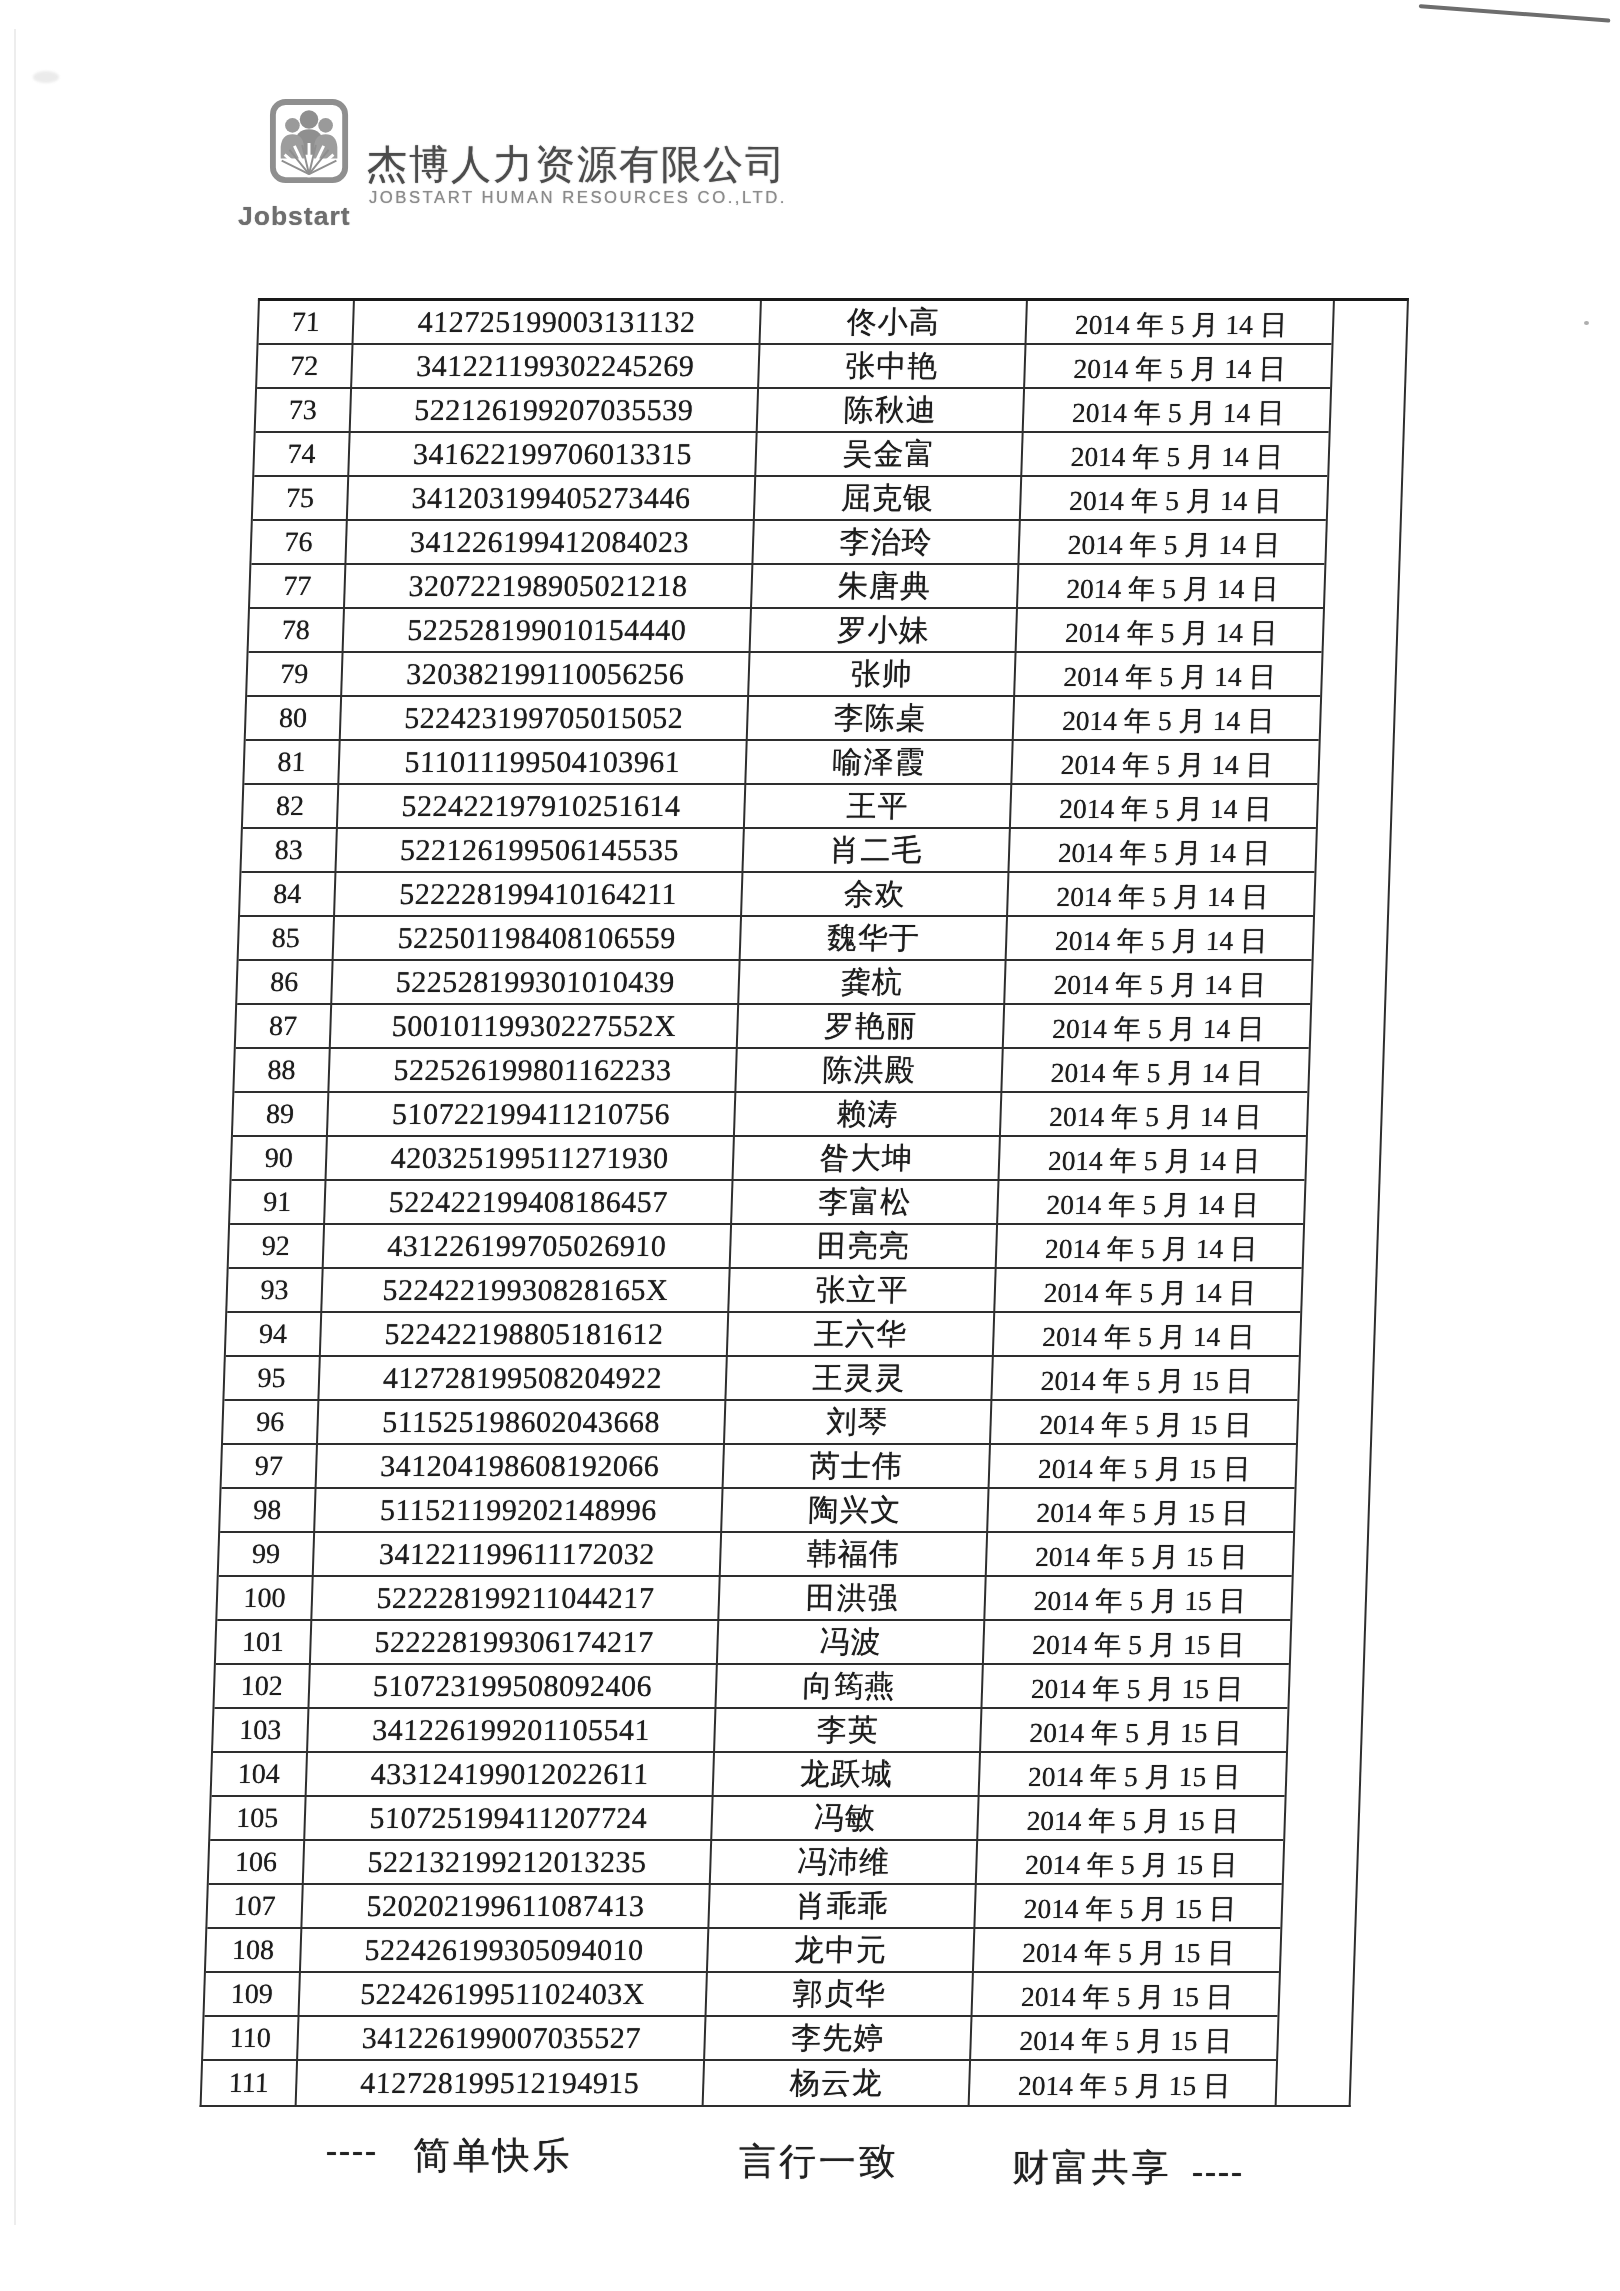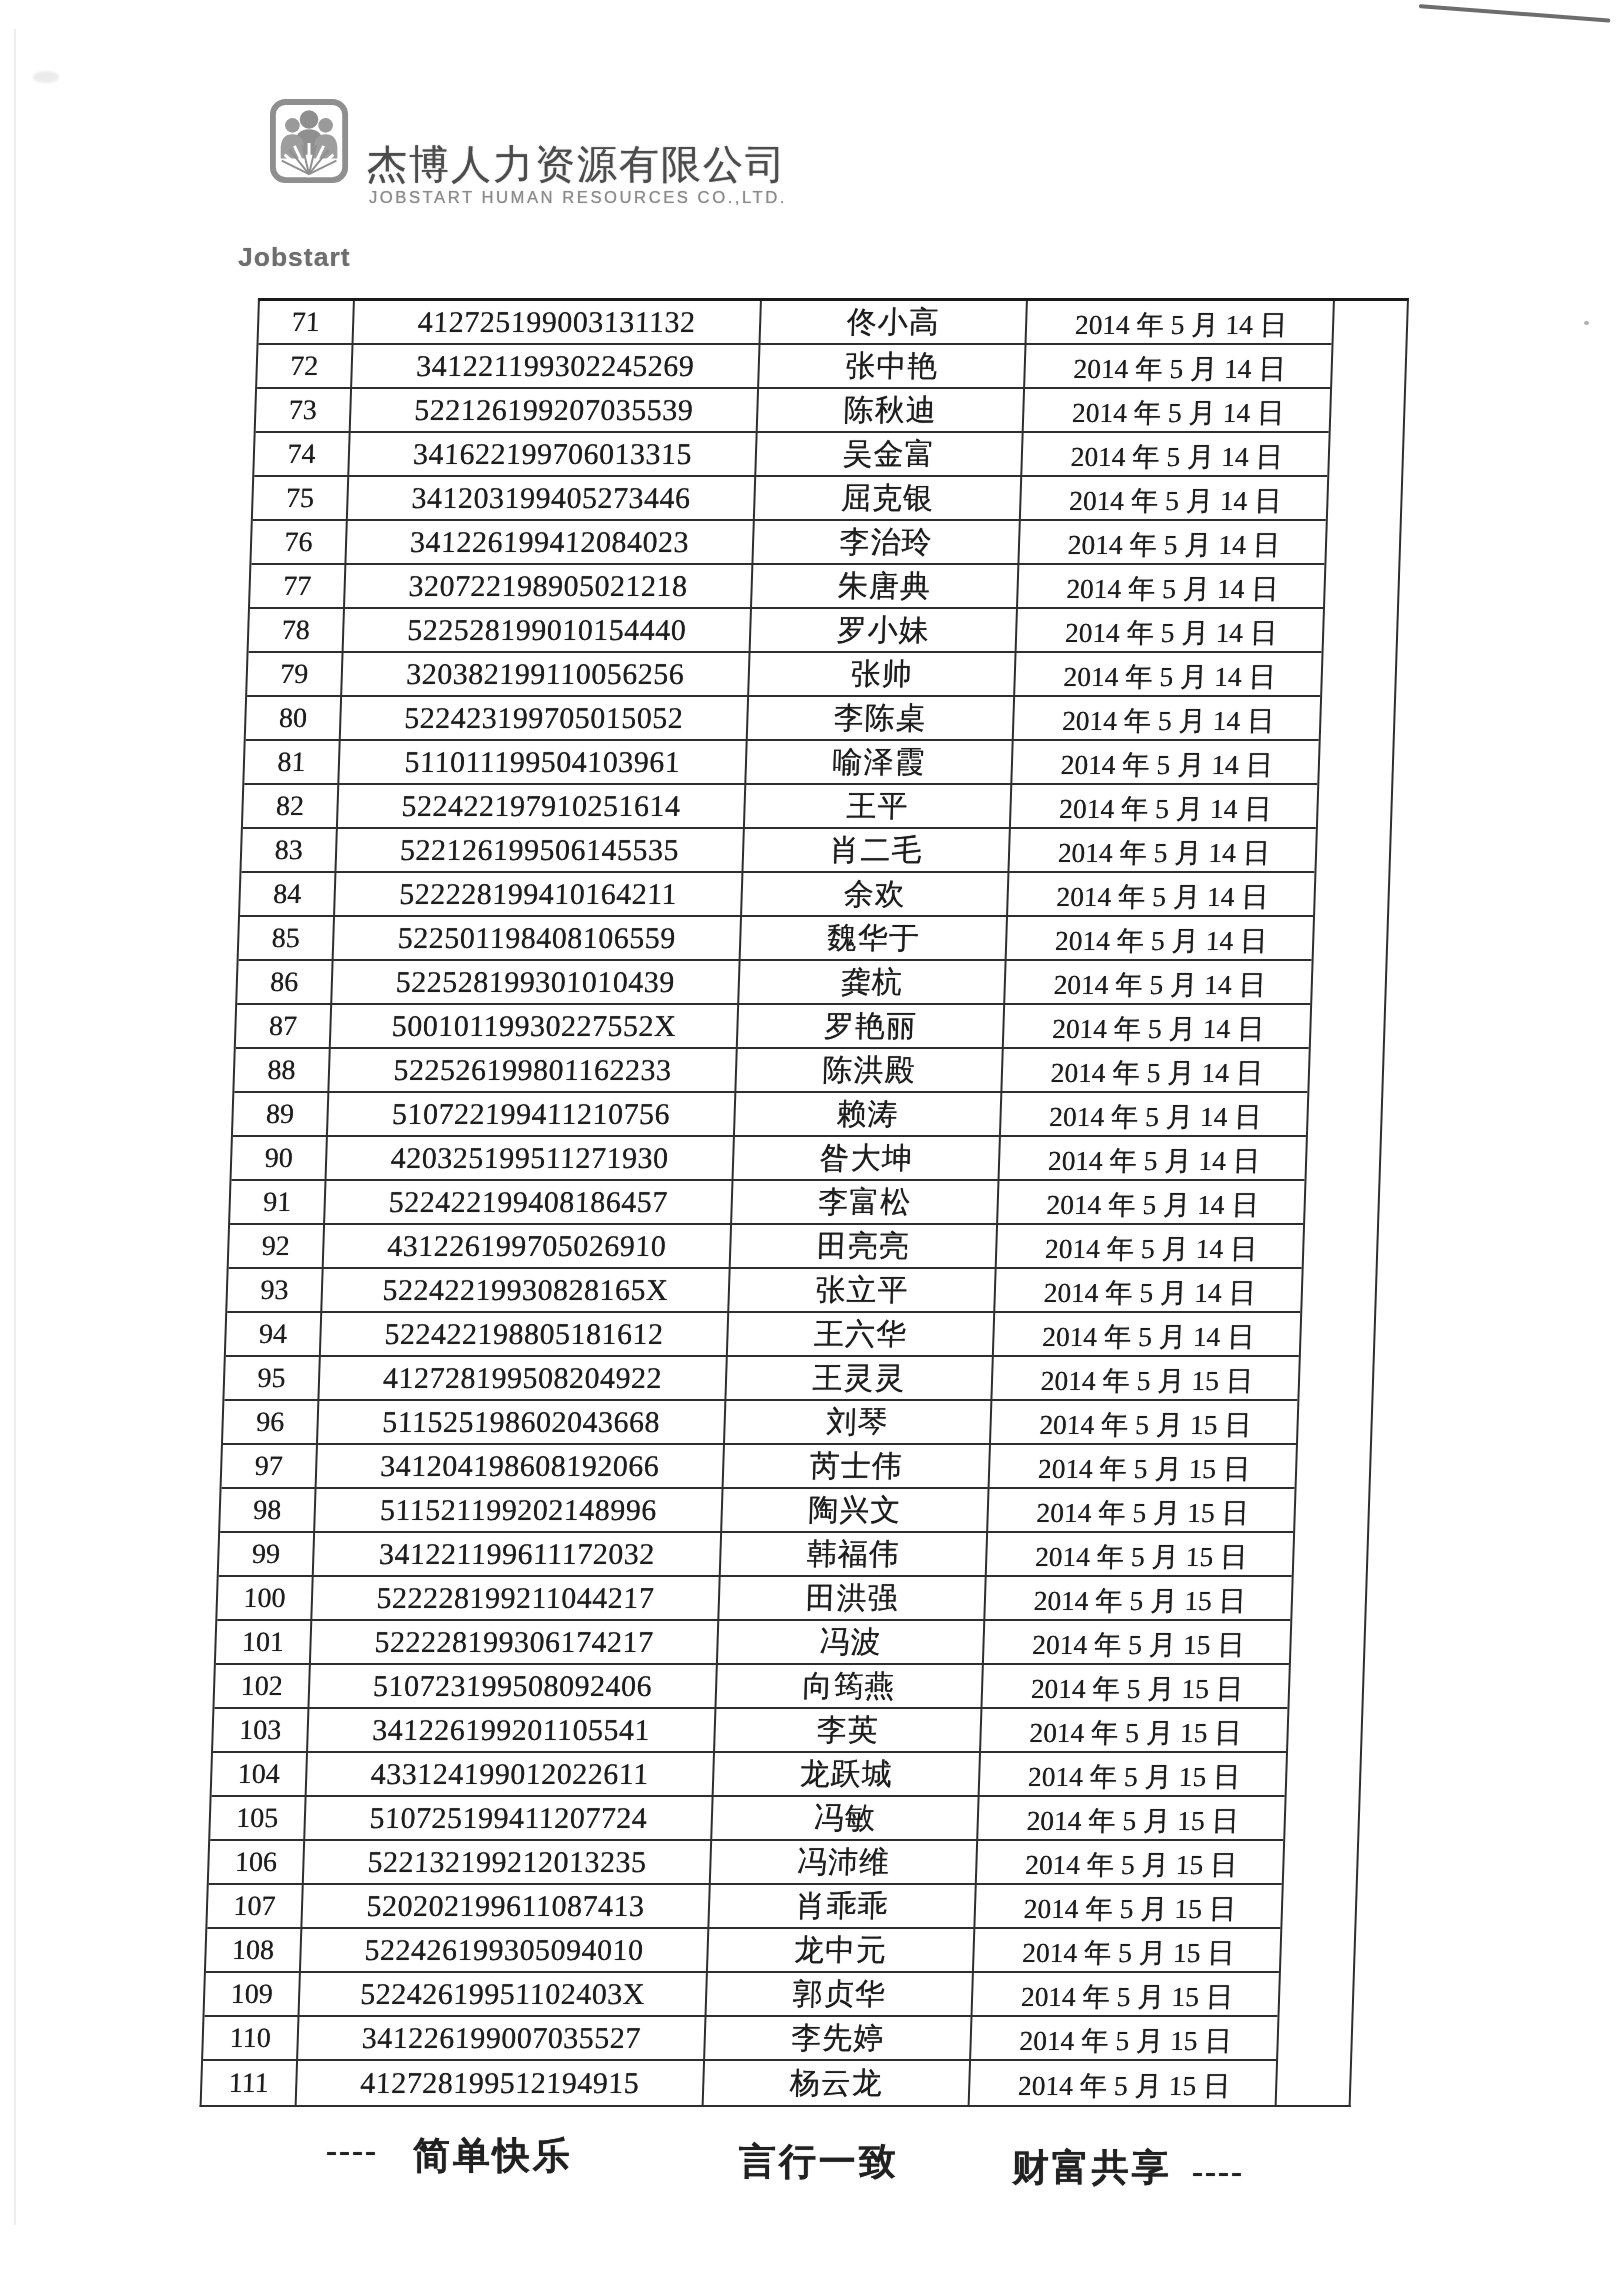--- a/index.html
+++ b/index.html
@@ -31,21 +31,20 @@
     background:#9a9a9a;border-radius:50%;opacity:.8;
   }
   
   .header{position:absolute;left:0;top:0;width:100%;height:255px;}
   .logo-box{position:absolute;left:269px;top:98px;width:82px;height:88px;}
   .logo-word{
     position:absolute;left:238px;top:201px;
     font-family:"Liberation Sans", sans-serif;
     font-weight:bold;font-size:26.5px;letter-spacing:1px;color:#6e6e6e;
     text-shadow:0 0 1px rgba(110,110,110,.8);
-    margin-top:41px;
   }
   .company-cn{
     position:absolute;left:367px;top:137px;
     font-size:40px;letter-spacing:2px;color:#4c4c4c;
     font-family:Liberation Mono, monospace;
     text-shadow:0 0 1.2px rgba(70,70,70,.75);
     white-space:nowrap;
   }
   .company-en{
     position:absolute;left:369px;top:188px;
@@ -82,21 +81,21 @@
   }
   .cell.c-no{font-size:28px;border-right:2px solid #2e2e2e;}
   .cell.c-id{font-size:30px;letter-spacing:0.5px;border-right:2px solid #2e2e2e;}
   .cell.c-name{font-size:30px;letter-spacing:1px;border-right:2px solid #2e2e2e;}
   .cell.c-date{font-size:27.4px;padding-top:6.9px;}
   .empty-col{width:68px;}
   
   .footer-line{position:absolute;left:0;top:2125px;width:100%;height:69px;}
   .f-item{
     position:absolute;
-    font-size:37px;font-weight:700;color:#212121;
+    font-size:37px;font-weight:400;color:#212121;
     font-family:"Liberation Serif", serif;
     text-shadow:0 0 0.8px rgba(25,25,25,.8);
     white-space:nowrap;
   }
   .f-dash{font-size:33px;letter-spacing:2px;font-weight:700;}
   .f-dash-l{left:326px;top:7.8px;}
   .f-slogan-1{left:413px;top:5.9px;letter-spacing:2.9px;}
   .f-slogan-2{left:739px;top:11.8px;letter-spacing:2.9px;}
   .f-slogan-3{left:1012px;top:17.6px;letter-spacing:2.9px;text-align:right;}
   .f-dash-r{left:1192px;top:29px;}

